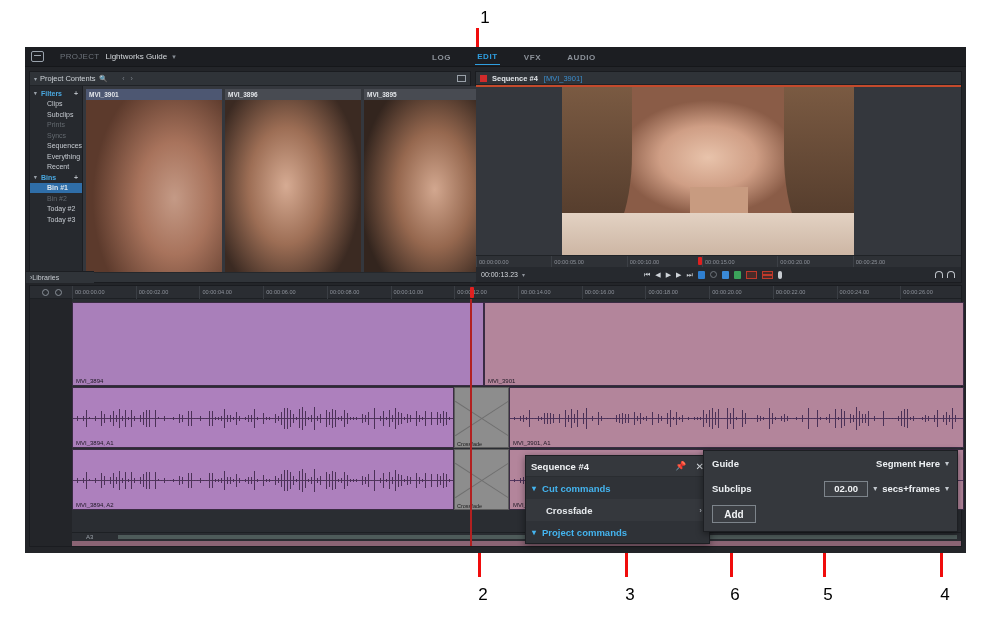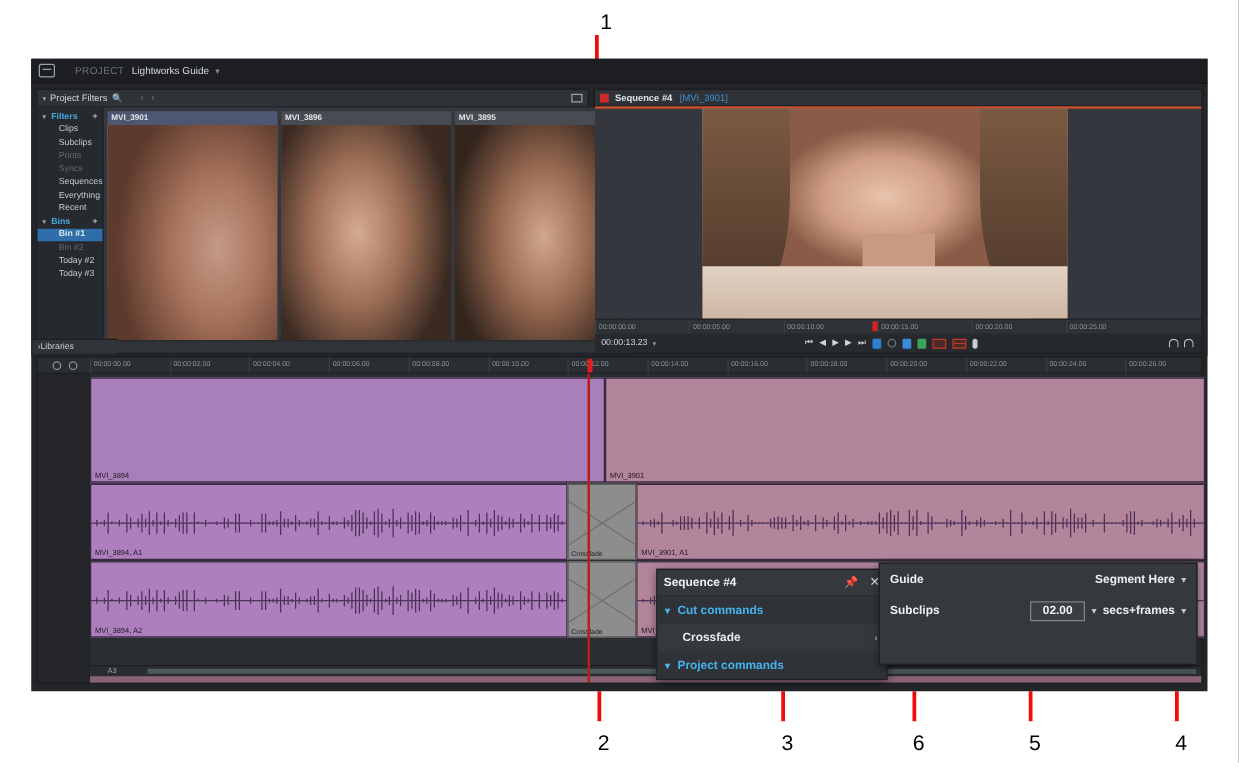--- a/index.html
+++ b/index.html
@@ -512,28 +512,34 @@
   </div>
 
 <div id="app">
 
   <div class="topbar">
     <div class="logo"></div>
     <span class="proj-label">PROJECT</span>
     <span class="proj-name">Lightworks Guide</span>
     <span class="proj-caret">▾</span>
 
+    <div class="tabs">
+      <span class="tab">LOG</span>
+      <span class="tab active">EDIT</span>
+      <span class="tab">VFX</span>
+      <span class="tab">AUDIO</span>
+    </div>
   </div>
 
   <div class="upper">
 
     <div class="contents-panel">
       <div class="panel-head">
         <span class="chev">▾</span>
-        <span>Project Filters</span>
+        <span>Project Contents</span>
         <span class="mag">🔍</span>
         <span class="navs">
           <span>‹</span>
           <span>›</span>
         </span>
         <span class="grid-ico"></span>
       </div>
 
       <div class="contents-body">
         <div class="tree" id="tree">
@@ -1326,13 +1332,16 @@
   </div>
   <div class="ap-row">
     <span class="ap-label">Subclips</span>
     <span class="ap-right">
       <span class="ap-input">02.00</span>
       <span class="ap-caret">▾</span>
       <span class="ap-units">secs+frames</span>
       <span class="ap-caret">▾</span>
     </span>
   </div>
+  <div class="ap-addrow">
+    <span class="ap-add">Add</span>
+  </div>
 </div>
 
 </body></html>

